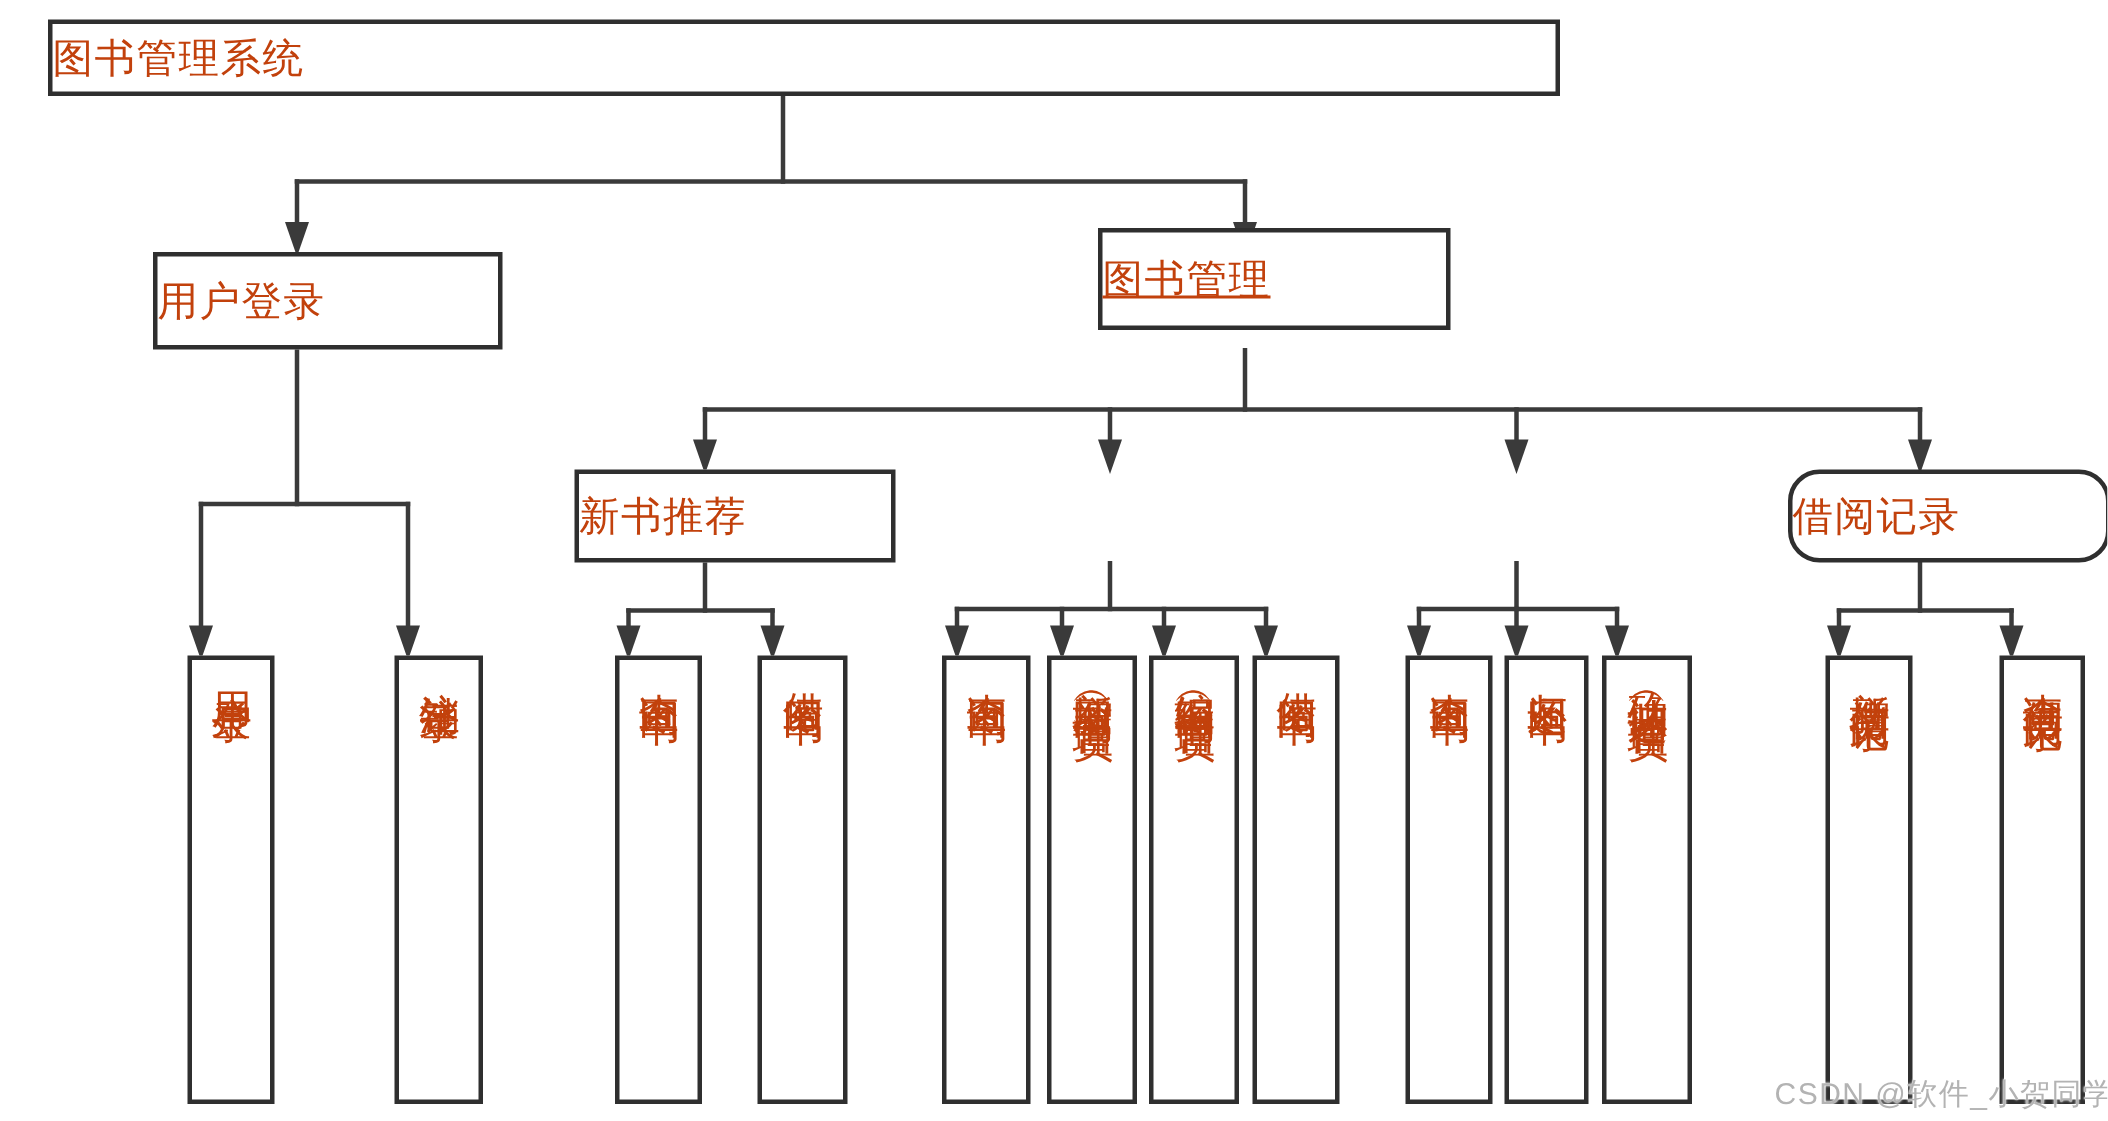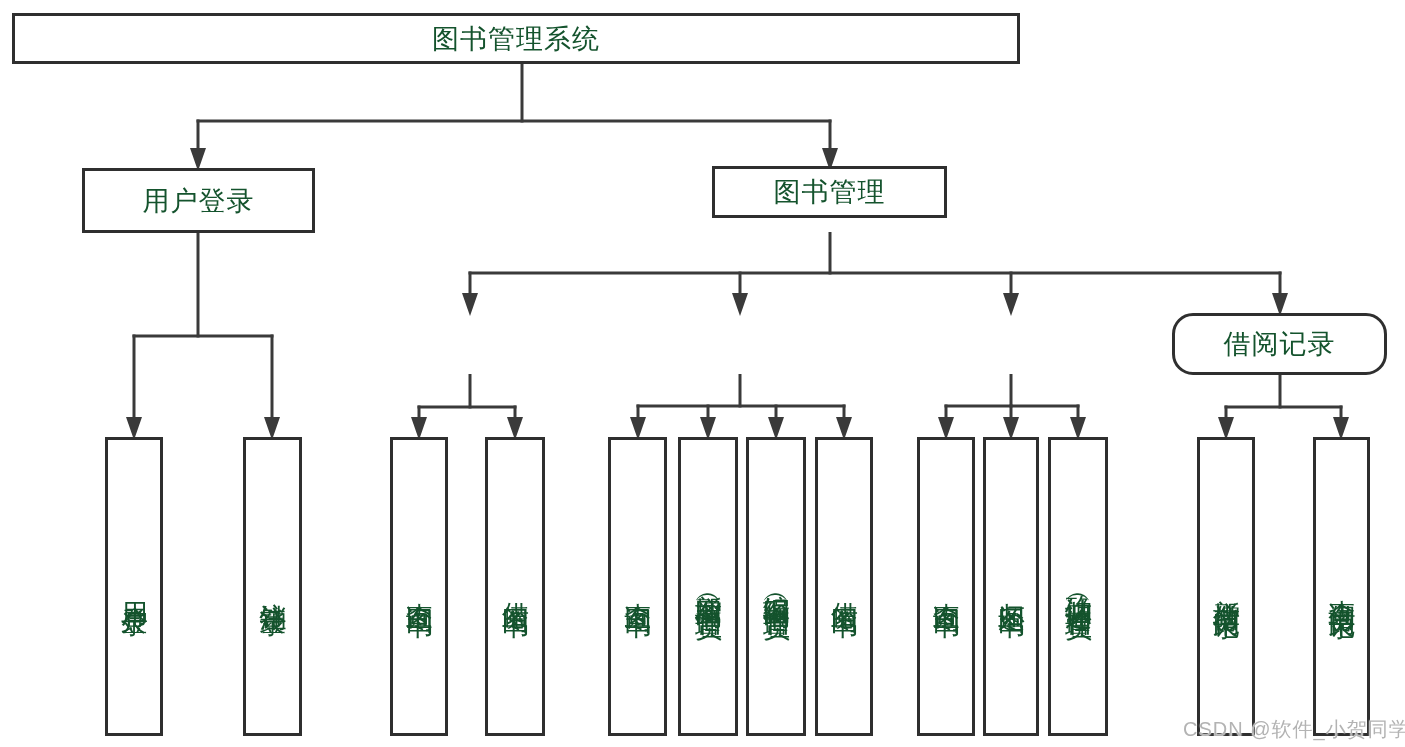--- a/index.html
+++ b/index.html
@@ -3,22 +3,23 @@
 <meta charset="utf-8">
 <style>
   html,body{margin:0;padding:0;background:#ffffff;}
   .stage{
     position:relative;width:1405px;height:747px;background:#ffffff;overflow:hidden;
     font-family:"Liberation Sans", sans-serif;
   }
   .connectors{position:absolute;left:0;top:0;}
   .box{
     position:absolute;border:3px solid #2f2f2f;background:#ffffff;box-sizing:border-box;
-    display:flex;align-items:center;justify-content:center;
-    color:#14532d;
+    display:flex;align-items:center;
+    color:#c2410c;
+    margin-left:20px;
   }
   .h{font-size:27px;letter-spacing:1px;white-space:nowrap;}
   .v{
     writing-mode:vertical-rl;text-orientation:mixed;
     font-size:27px;letter-spacing:3px;line-height:1;
   }
   .watermark{
     position:absolute;left:1183px;top:716px;
     font-size:20px;letter-spacing:1px;color:#b3b3b3;
     text-shadow:0 0 2px #ffffff,0 0 1px #ffffff;
@@ -99,24 +100,27 @@
     </g>
   </svg>
 
   <div class="box h" style="left:12px;top:13px;width:1008px;height:51px;">
     <span>图书管理系统</span>
   </div>
 
   <div class="box h" style="left:82px;top:168px;width:233px;height:65px;">
     <span>用户登录</span>
   </div>
-  <div class="box h" style="left:712px;top:166px;width:235px;height:52px;">
+  <div class="box h" style="left:712px;top:152px;width:235px;height:68px;text-decoration:underline;">
     <span>图书管理</span>
   </div>
 
+  <div class="box h" style="left:363px;top:313px;width:214px;height:62px;">
+    <span>新书推荐</span>
+  </div>
   <div class="box h" style="left:1172px;top:313px;width:215px;height:62px;border-radius:21px;">
     <span>借阅记录</span>
   </div>
 
   <div class="box v" style="left:105px;top:437px;width:58px;height:299px;">
     <span>用户登录</span>
   </div>
   <div class="box v" style="left:243px;top:437px;width:59px;height:299px;">
     <span>注销登录</span>
   </div>

